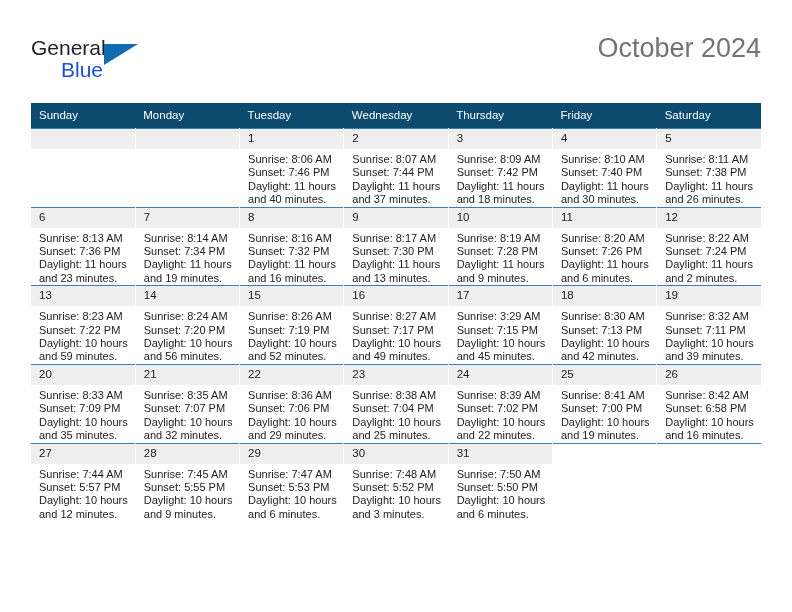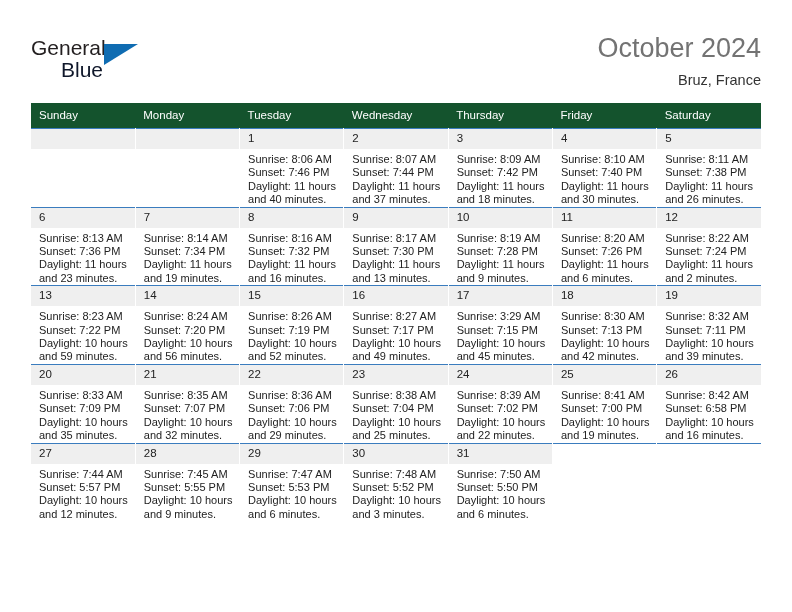--- a/index.html
+++ b/index.html
@@ -43,21 +43,21 @@
     font-size: 21px;
     letter-spacing: 0px;
     color: #231f20;
     font-family: "Liberation Sans", sans-serif;
   }
   .brand-blue {
     position: absolute;
     left: 30px;
     top: 22px;
     font-size: 21px;
-    color: #0f172a;
+    color: #1d4ed8;
     font-family: "Liberation Sans", sans-serif;
   }
   .brand-triangle {
     position: absolute;
     left: 73px;
     top: 8px;
     width: 0;
     height: 0;
     border-left: 34px solid #0f6cb2;
     border-bottom: 21px solid transparent;
@@ -87,21 +87,21 @@
   
   .calendar {
     position: absolute;
     left: 31px;
     top: 103px;
     width: 730px;
     border-collapse: collapse;
     table-layout: fixed;
   }
   .calendar th {
-    background: #14532d;
+    background: #0c4a6e;
     color: #ffffff;
     font-size: 11.5px;
     font-weight: normal;
     text-align: left;
     padding: 5px 0 6px 8px;
     height: 14px;
     border: none;
   }
   .calendar td {
     vertical-align: top;
@@ -149,21 +149,20 @@
 <div class="page">
 
   <div class="header">
     <div class="brand">
       <span class="brand-general">General</span>
       <span class="brand-triangle"></span>
       <span class="brand-blue">Blue</span>
     </div>
     <div class="title-block">
       <div class="cal-title">October 2024</div>
-      <div class="cal-subtitle">Bruz, France</div>
     </div>
   </div>
 
   <table class="calendar">
     <thead>
       <tr>
         <th>Sunday</th>
         <th>Monday</th>
         <th>Tuesday</th>
         <th>Wednesday</th>

